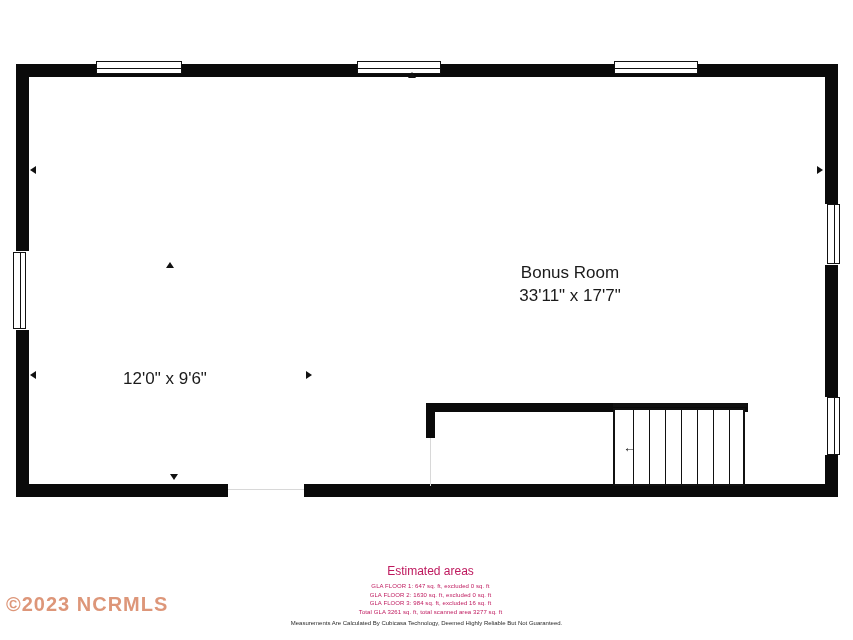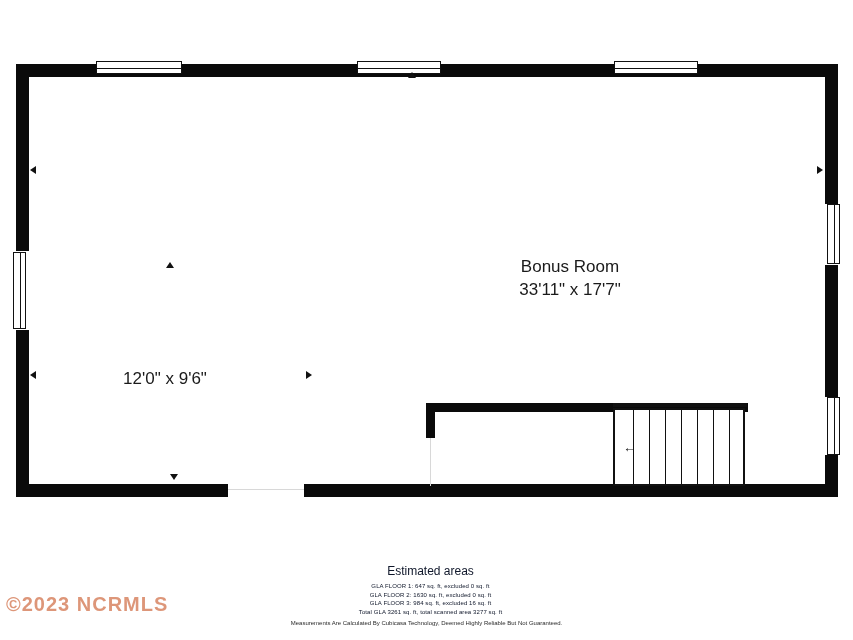--- a/index.html
+++ b/index.html
@@ -138,21 +138,21 @@
     border-right: 4px solid transparent;
     border-top: 6px solid #111111;
   }
 
   
   .areas-block {
     position: absolute;
     left: 0;
     right: 0;
     text-align: center;
-    color: #0f172a;
+    color: #be185d;
     padding-left: 8px;
   }
   .areas-title {
     font-size: 12px;
     margin-bottom: 4px;
   }
   .areas-line {
     font-size: 6px;
     line-height: 1.45;
     letter-spacing: 0.1px;
@@ -228,21 +228,21 @@
   <div class="stair-rail" style="left:613px; top:403px; width:134px; height:4px;"></div>
 
   <div class="marker left" style="left:30px; top:166px;"></div>
   <div class="marker left" style="left:30px; top:371px;"></div>
   <div class="marker right" style="left:817px; top:166px;"></div>
   <div class="marker right" style="left:306px; top:371px;"></div>
   <div class="marker up" style="left:166px; top:262px;"></div>
   <div class="marker up" style="left:408px; top:72px;"></div>
   <div class="marker down" style="left:170px; top:474px;"></div>
 
-  <div class="room-label" style="left:440px; top:256px; width:260px;">
+  <div class="room-label" style="left:440px; top:262px; width:260px;">
     <span class="name">Bonus Room</span>
     <span class="dims">33'11" x 17'7"</span>
   </div>
 
   <div class="room-label" style="left:45px; top:368px; width:240px;">
     <span class="dims">12'0" x 9'6"</span>
   </div>
 
   <div class="areas-block" style="top:564px;">
     <div class="areas-title">Estimated areas</div>

